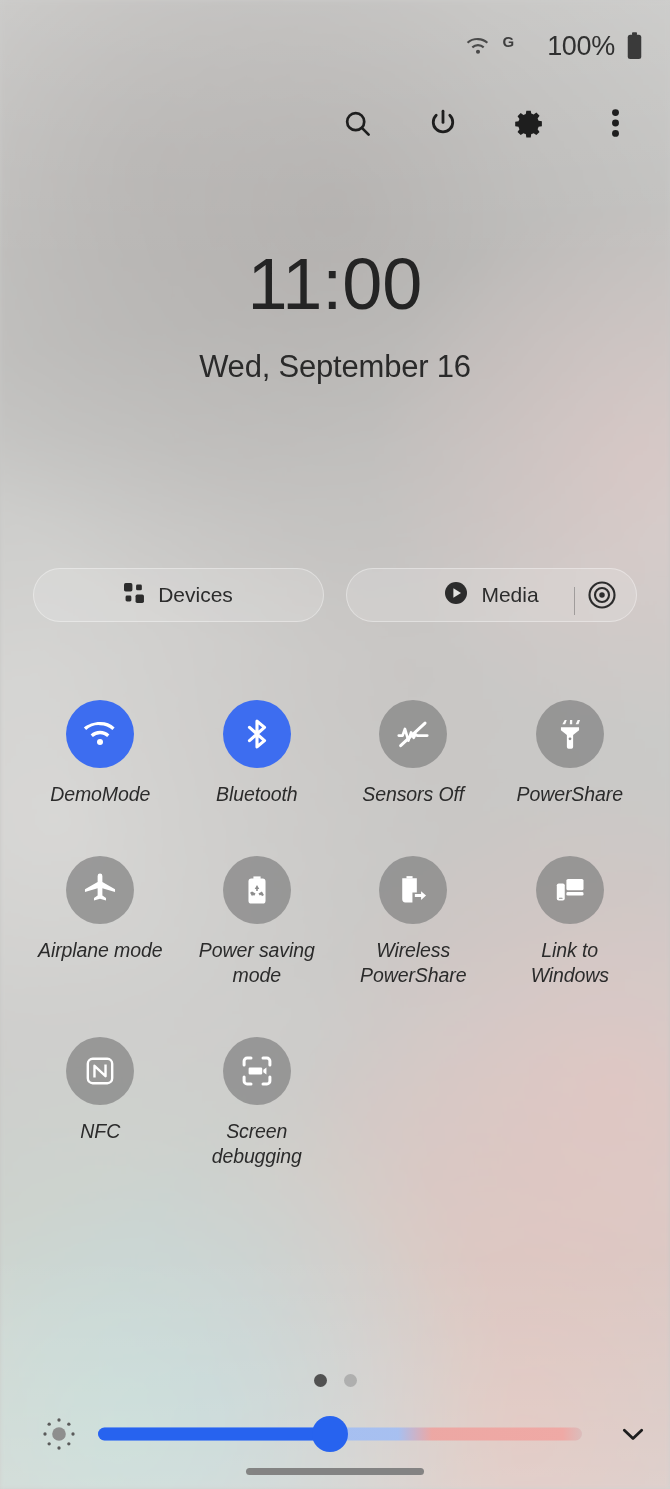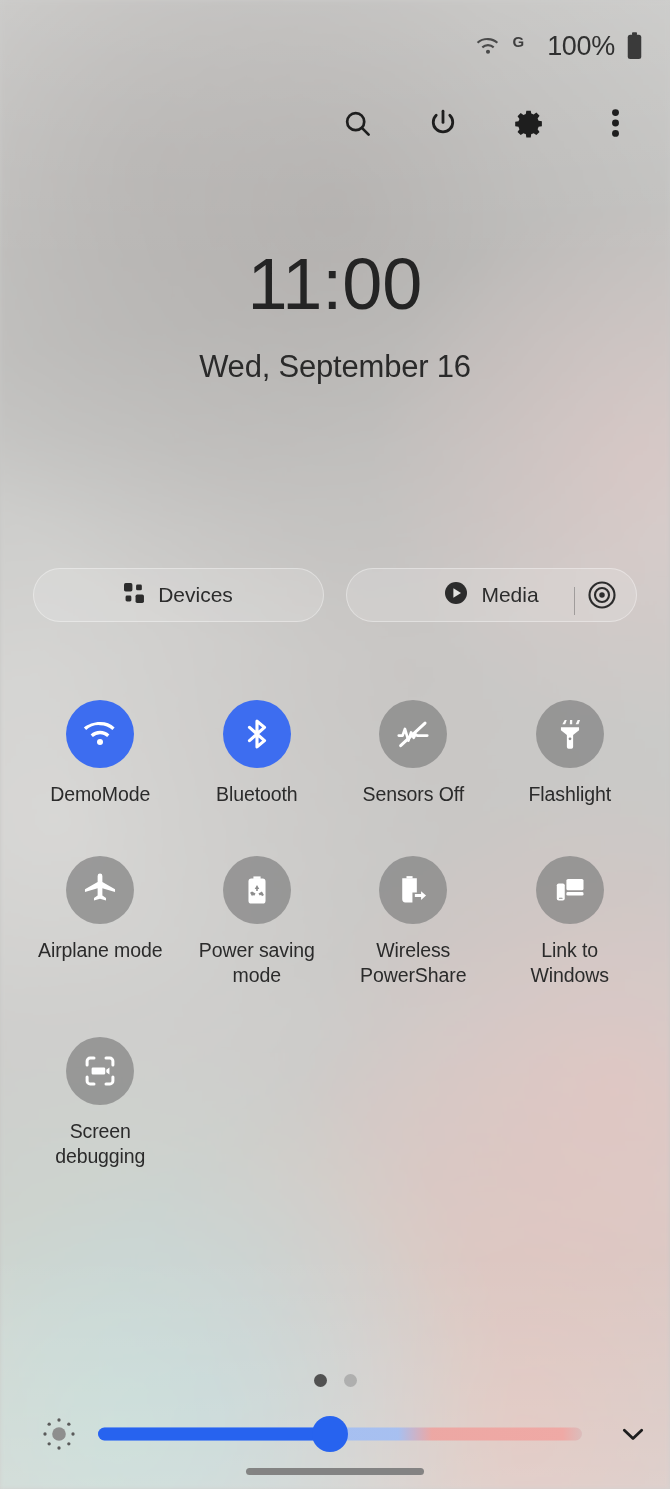--- a/index.html
+++ b/index.html
@@ -44,21 +44,21 @@
     display:flex; align-items:center; justify-content:flex-end;
     padding-right:28px; gap:11px;
   }
   .sb-icon { display:flex; align-items:center; }
   .sb-net {
     font-size:15px; font-weight:700; color:#3e3e3e;
     line-height:1; position:relative; top:-5px;
   }
   .sb-batt-text {
     font-size:27px; color:#303030; letter-spacing:-0.3px;
-    margin-left:12px; margin-right:1px;
+    margin-left:22px; margin-right:1px;
   }
 
   
   .action-bar {
     position:absolute; top:92px; left:0; right:0; height:62px;
     display:flex; align-items:center; justify-content:flex-end;
     gap:44px; padding-right:34px;
   }
   .action-btn {
     width:42px; height:42px;
@@ -106,20 +106,21 @@
 
   
   .tiles {
     position:absolute; top:700px; left:22px; right:22px;
     display:grid; grid-template-columns:repeat(4,1fr);
     row-gap:49px;
   }
   .tile {
     display:flex; flex-direction:column; align-items:center;
     cursor:pointer;
+    font-style:italic;
   }
   .tile-circle {
     width:68px; height:68px; border-radius:50%;
     display:flex; align-items:center; justify-content:center;
     background:rgba(132,132,132,0.74);
   }
   .tile-circle.on { background:#3d6df0; }
   .tile-label {
     margin-top:14px; font-size:19.5px; color:#2b2b2b;
     text-align:center; line-height:1.28; letter-spacing:-0.1px;
@@ -303,21 +304,21 @@
 
 
     <div class="tile">
       <div class="tile-circle">
         <svg width="34" height="34" viewBox="0 0 24 24" fill="#ffffff">
           <path d="M8.3 2.2 6.6 5.1h2l1.1-2.9zM12 2.1h1.6l-.05 3H11.9zM17.4 2.2l-1.4 2.9h2l1.1-2.9z" opacity="0.95"></path>
           <path d="M5.6 7.2h12.8v2.1l-4.2 3.4v8.5a1.2 1.2 0 0 1-1.2 1.2h-2a1.2 1.2 0 0 1-1.2-1.2v-8.5L5.6 9.3z"></path>
           <circle cx="12" cy="15.4" r="1" fill="#8c8c8c"></circle>
         </svg>
       </div>
-      <div class="tile-label">Flashlight</div>
+      <div class="tile-label">PowerShare</div>
     </div>
 
     <div class="tile">
       <div class="tile-circle">
         <svg width="38" height="38" viewBox="0 0 24 24" fill="#ffffff">
           <path d="M21.5 13.3v-1.8l-8-4.6V3.1a1.5 1.5 0 0 0-3 0v3.8l-8 4.6v1.8l8-2.4v4.6l-2.3 1.6v1.5l3.8-1.05 3.8 1.05v-1.5l-2.3-1.6v-4.6z"></path>
         </svg>
       </div>
       <div class="tile-label">Airplane mode</div>
     </div>
@@ -354,20 +355,29 @@
           <rect x="9.6" y="4.6" width="11.4" height="7.6" rx="1.1" fill="#ffffff"></rect>
           <rect x="9.6" y="13.4" width="11.4" height="2.3" rx="0.9" fill="#ffffff"></rect>
           <rect x="3.2" y="7.6" width="5.3" height="11.4" rx="1.3" fill="#ffffff"></rect>
           <rect x="4.6" y="17.1" width="2.5" height="0.8" rx="0.4" fill="#8c8c8c"></rect>
         </svg>
       </div>
       <div class="tile-label">Link to Windows</div>
     </div>
 
 
+    <div class="tile">
+      <div class="tile-circle">
+        <svg width="34" height="34" viewBox="0 0 24 24" fill="none" stroke="#ffffff" stroke-width="1.7" stroke-linejoin="round">
+          <rect x="3.4" y="3.4" width="17.2" height="17.2" rx="3.4"></rect>
+          <path d="M8.1 16.6V8.3l7.8 7.4V7.4"></path>
+        </svg>
+      </div>
+      <div class="tile-label">NFC</div>
+    </div>
 
     <div class="tile">
       <div class="tile-circle">
         <svg width="36" height="36" viewBox="0 0 24 24">
           <g fill="none" stroke="#ffffff" stroke-width="2" stroke-linecap="round" stroke-linejoin="round">
             <path d="M3.4 8V5.4a2 2 0 0 1 2-2H8"></path>
             <path d="M16 3.4h2.6a2 2 0 0 1 2 2V8"></path>
             <path d="M20.6 16v2.6a2 2 0 0 1-2 2H16"></path>
             <path d="M8 20.6H5.4a2 2 0 0 1-2-2V16"></path>
           </g>

